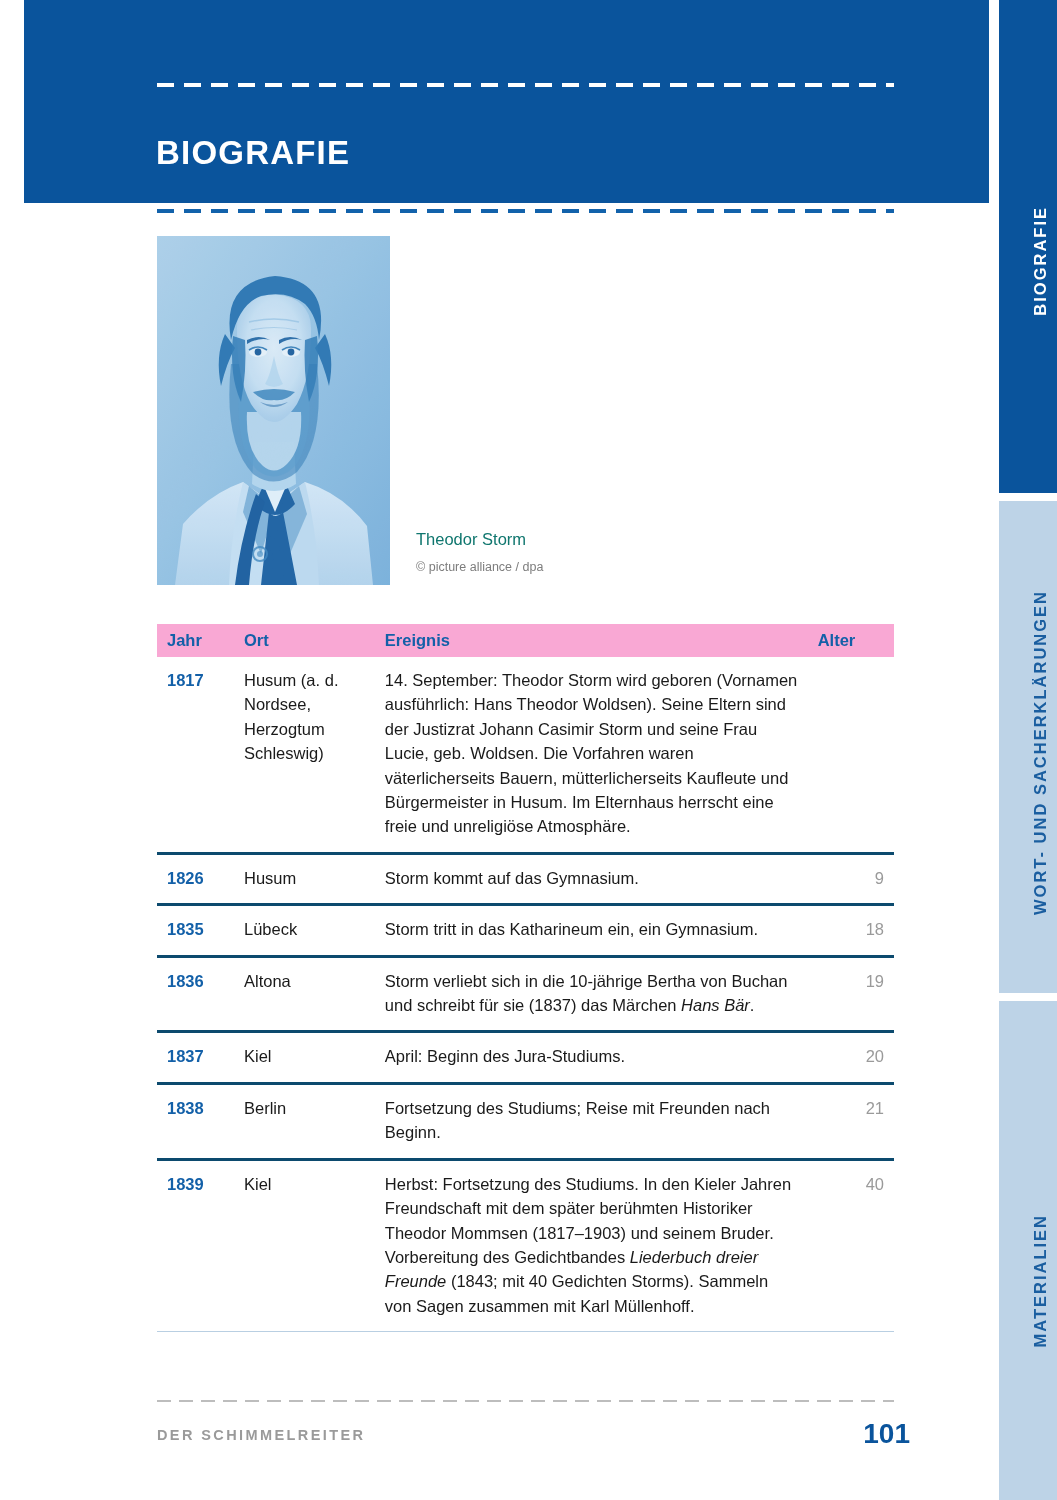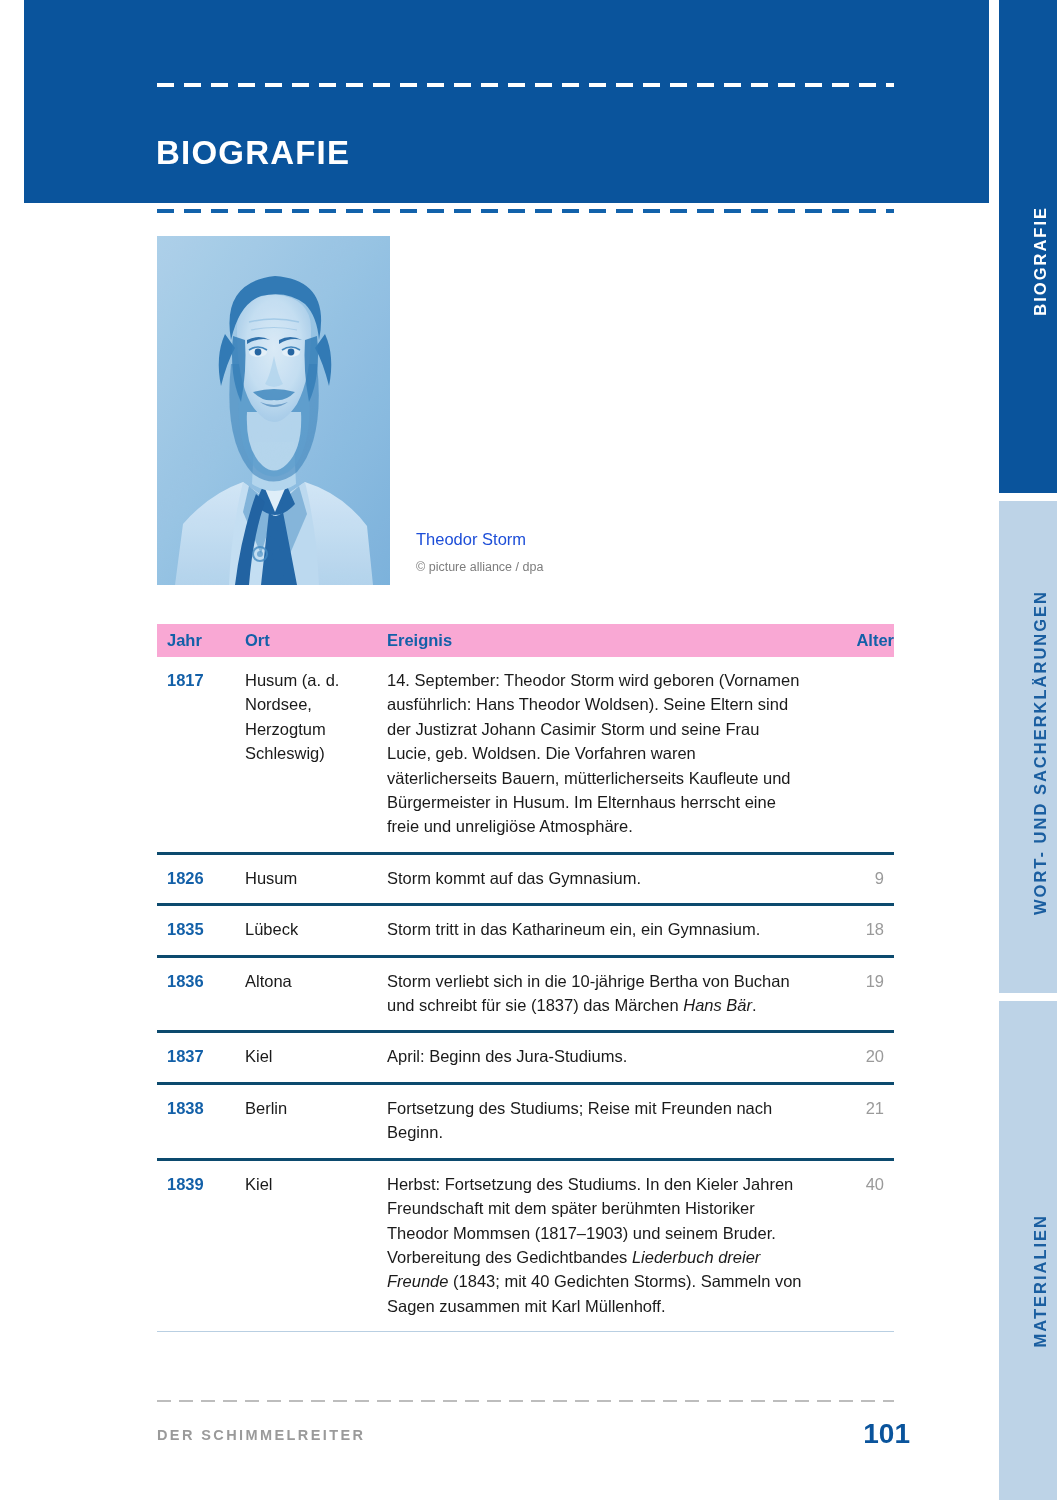--- a/index.html
+++ b/index.html
@@ -63,21 +63,21 @@
   
   .portrait{
     position:absolute;left:133px;top:236px;width:233px;height:349px;
     overflow:hidden;background:#a8cde8;
   }
   .portrait svg{display:block;width:233px;height:349px;}
   .caption{
     position:absolute;left:392px;top:528px;width:330px;
   }
   .caption .cap-line{
-    font-size:16.5px;color:#1d4ed8;line-height:1.38;
+    font-size:16.5px;color:#0f766e;line-height:1.38;
   }
   .caption .cap-credit{
     font-size:12.5px;color:#7d7d7d;margin-top:8px;line-height:1.3;
   }
 
   
   .bio-table{
     position:absolute;left:133px;top:624px;width:737px;
     border-collapse:collapse;
   }
@@ -86,21 +86,21 @@
     color:#1360a8;
     font-size:16.5px;
     font-weight:bold;
     text-align:left;
     padding:7px 0 7px 0;
     vertical-align:middle;
   }
   .bio-table thead th.th-jahr{padding-left:10px;width:78px;}
   .bio-table thead th.th-ort{width:142px;}
   .bio-table thead th.th-ereignis{width:440px;}
-  .bio-table thead th.th-alter{text-align:right;padding-right:0;width:67px;}
+  .bio-table thead th.th-alter{padding-right:10px;width:67px;}
 
   .bio-table tbody td{
     border-top:3px solid #0c4a6e;
     padding:11px 0 13px 0;
     vertical-align:top;
     font-size:16.5px;
     line-height:1.48;
     color:#1a1a1a;
   }
   .bio-table tbody tr:first-child td{border-top:none;}

